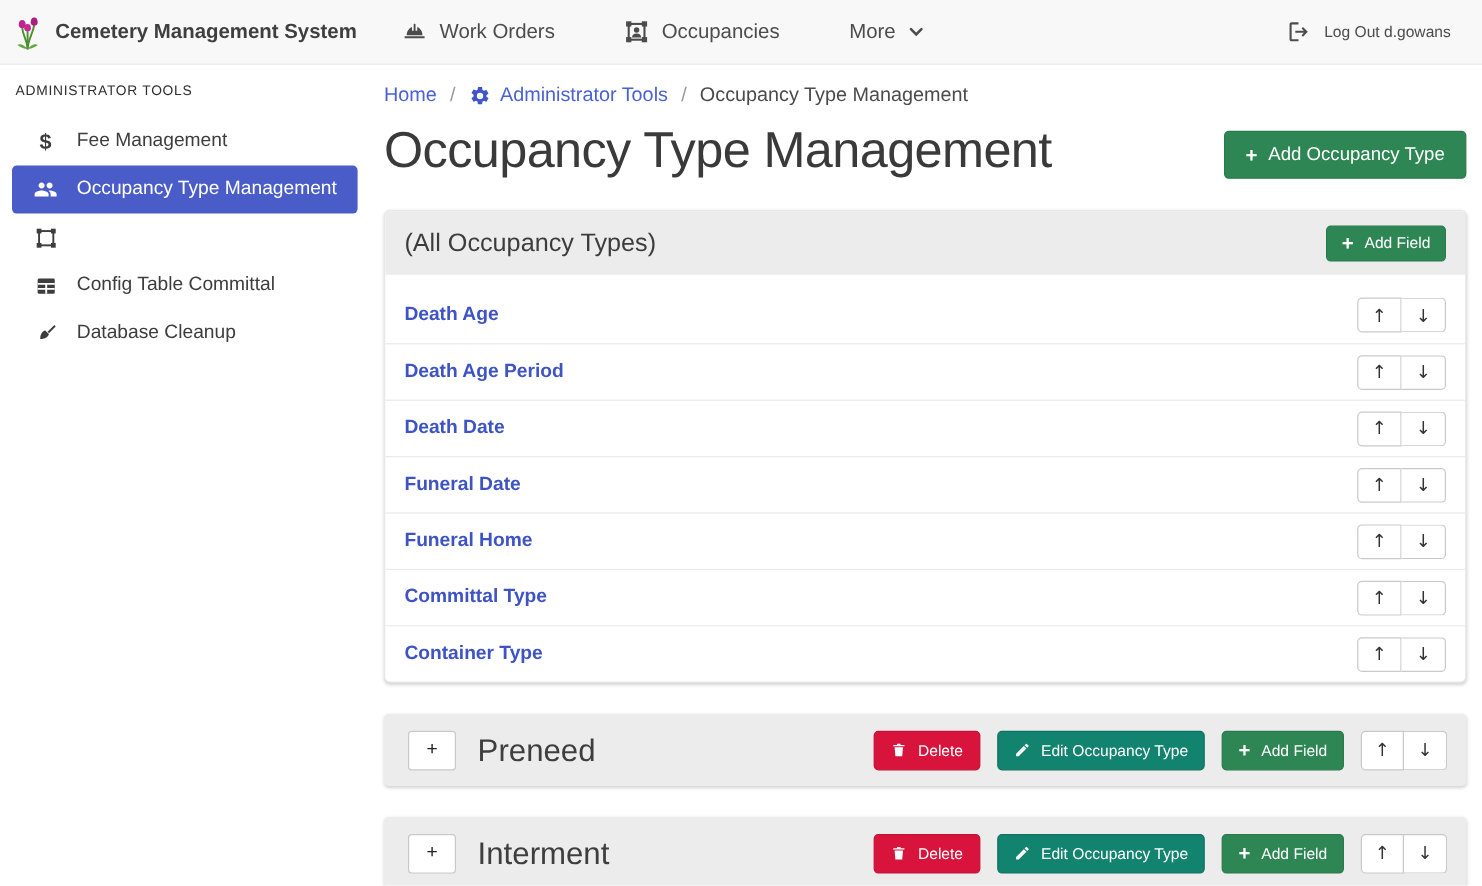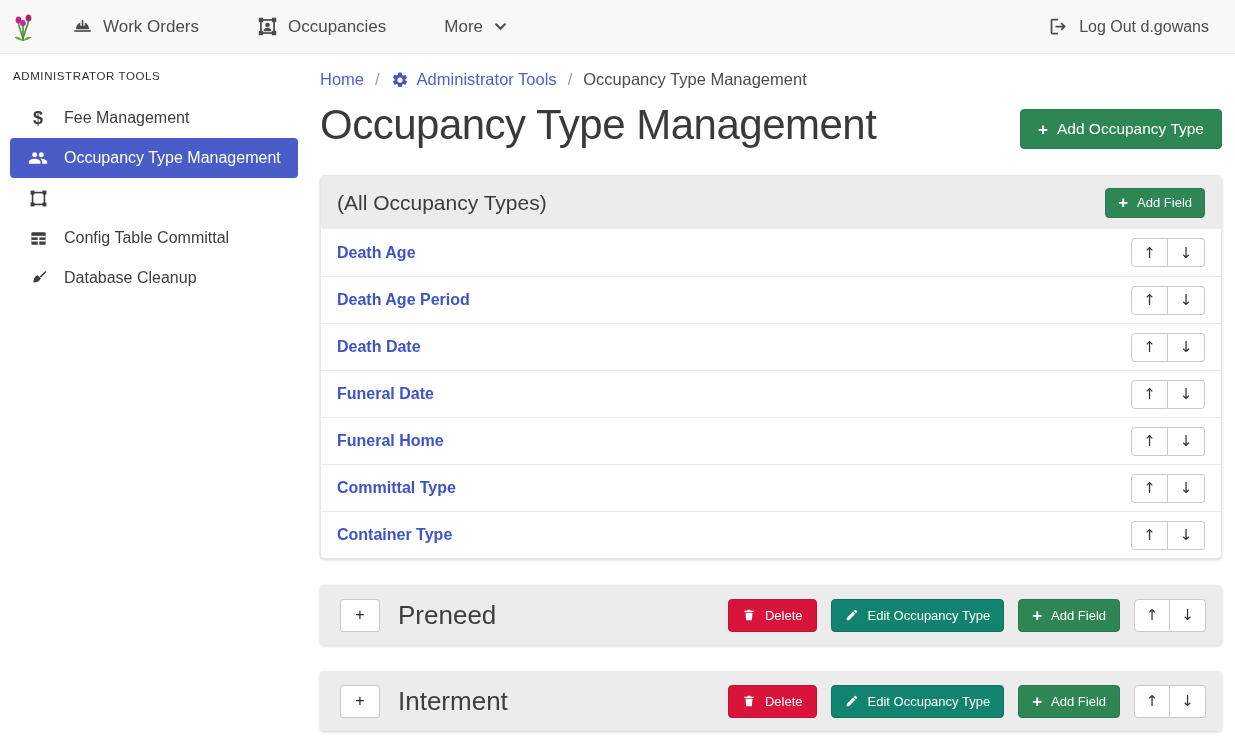--- a/index.html
+++ b/index.html
@@ -9,21 +9,21 @@
   
   .navbar { height:54px; background:#f8f8f8; border-bottom:1px solid #ececec;
     display:flex; align-items:center; padding:0 26px 0 12px; }
   .brand { display:flex; align-items:center; gap:12px; font-weight:bold;
     font-size:17px; color:#3f3f3f; cursor:pointer; }
   .nav-links { display:flex; align-items:center; gap:58px; margin-left:38px;
     font-size:17px; color:#4c4c4c; }
   .nav-item { display:flex; align-items:center; gap:10px; cursor:pointer; }
   .nav-item svg { flex:none; }
   .spacer { flex:1; }
-  .logout { display:flex; align-items:center; gap:10px; font-size:16px; color:#4c4c4c; cursor:pointer; }
+  .logout { display:flex; align-items:center; gap:10px; font-size:13px; color:#4c4c4c; cursor:pointer; }
 
   
   .layout { display:flex; height:684px; }
   .sidebar { width:308px; flex:none; padding-top:6px; }
   .side-heading { font-size:11.5px; letter-spacing:.6px; color:#2f2f2f;
     padding:10px 14px 16px 13px; }
   .side-item { height:40px; display:flex; align-items:center; gap:14px;
     margin:0 10px; padding-left:16px; border-radius:4px; font-size:16px;
     color:#3d3d3d; cursor:pointer; }
   .side-item .icn { width:24px; display:flex; justify-content:center; align-items:center; color:#3d3d3d; }
@@ -91,20 +91,21 @@
         <path d="M11 29 C11 22 7 18 6.5 11"></path>
         <path d="M11 29 C11 22 15 17 16.5 9"></path>
         <path d="M11 29 C11 21 11 16 11 14"></path>
       </g>
       <path d="M11 29 C8 25 4.5 24 2.5 25.5 C5.5 28 9 28.5 11 29 Z" fill="#63a83c"></path>
       <path d="M11 29 C14 25 17.5 24 19.5 25.5 C16.5 28 13 28.5 11 29 Z" fill="#63a83c"></path>
       <path d="M3.6 8.6 Q3.6 4.6 6.5 4.6 Q9.4 4.6 9.4 8.6 Q9.4 11.4 6.5 11.4 Q3.6 11.4 3.6 8.6 Z" fill="#bf2490"></path>
       <path d="M13.6 6.6 Q13.6 2.6 16.5 2.6 Q19.4 2.6 19.4 6.6 Q19.4 9.4 16.5 9.4 Q13.6 9.4 13.6 6.6 Z" fill="#a81f7e"></path>
       <path d="M8.2 11.6 Q8.2 8 11 8 Q13.8 8 13.8 11.6 Q13.8 14.2 11 14.2 Q8.2 14.2 8.2 11.6 Z" fill="#c42a93"></path>
     </svg>
+    <span>Cemetery Management System</span>
   </div>
 
   <nav class="nav-links">
     <div class="nav-item">
       <svg width="21" height="21" viewBox="0 0 24 24" fill="currentColor">
         <path d="M2.5 16.2h19v1.9h-19z"></path>
         <path d="M4.5 15.2c0-3.5 2-6.5 5-7.7V11h1.6V5.2c0-.5.4-.9.9-.9s.9.4.9.9V11h1.6V7.5c3 1.2 5 4.2 5 7.7z"></path>
       </svg>
       <span>Work Orders</span>
     </div>
@@ -220,21 +221,21 @@
 
     <div class="card">
       <div class="card-header">
         <span class="card-title">(All Occupancy Types)</span>
         <div class="btn btn-green btn-sm">
           <span class="plus">+</span>
           <span>Add Field</span>
         </div>
       </div>
 
-      <div class="frow" style="border-top:none;">
+      <div class="frow" style="border-top:none;margin-top:10px;">
         <span class="frow-label">Death Age</span>
         <div class="arrow-group">
           <div class="arrow-btn">
               <span>↑</span>
             </div>
           <div class="arrow-btn">
               <span>↓</span>
             </div>
         </div>
       </div>

